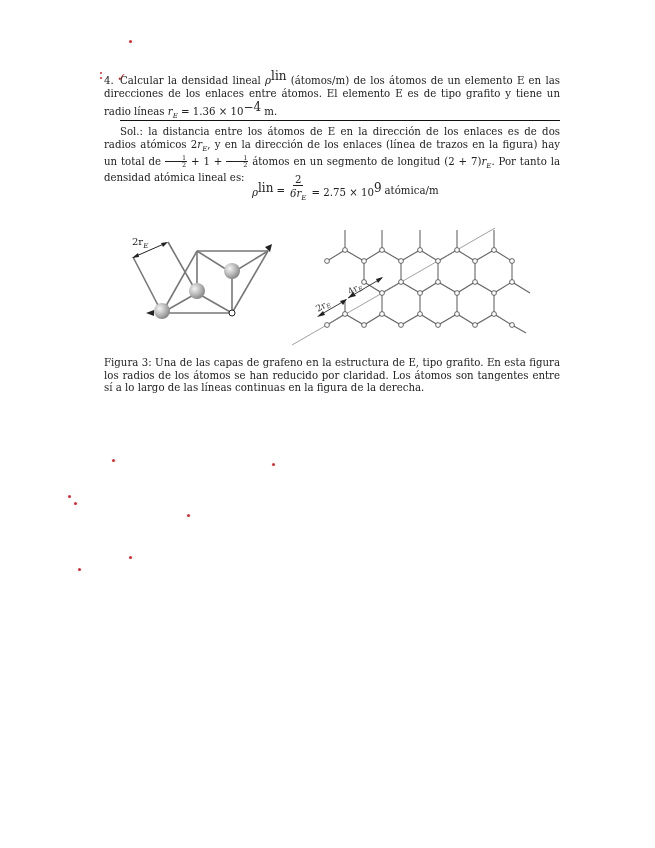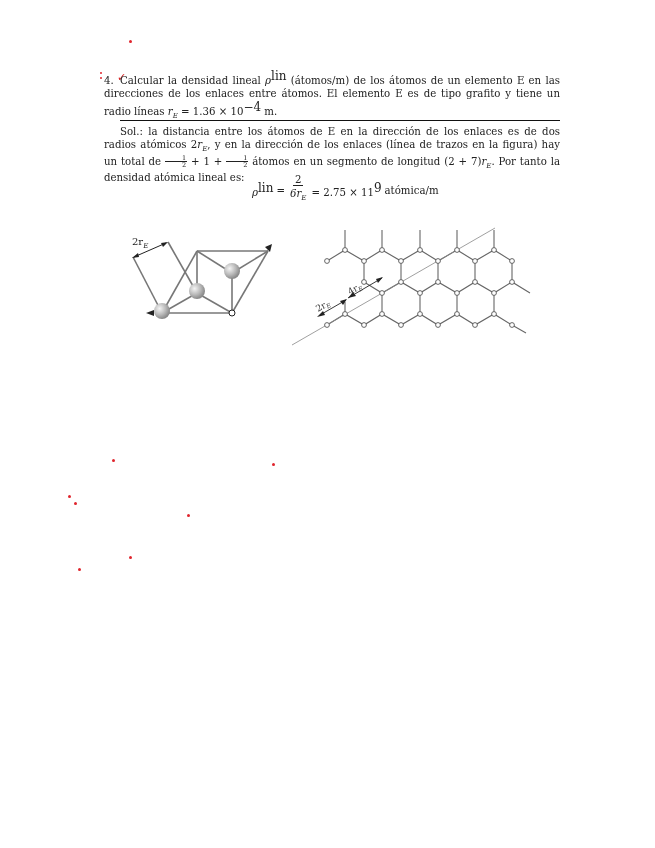--- a/index.html
+++ b/index.html
@@ -51,21 +51,21 @@
       </span><span> átomos en un segmento de longitud (2 + 7)</span><i>r</i><sub><i>E</i></sub><span>. Por tanto la densidad atómica lineal es:</span>
   </div>
 
   <div class="equation">
     <span><i>ρ</i><sup>lin</sup></span>
     <span>=</span>
     <span class="frac">
       <span class="num">2</span>
       <span class="den"><i>6r</i><sub><i>E</i></sub></span>
     </span>
-    <span><span>= 2.75 × 11</span><sup>9</sup></span>
+    <span><span>= 2.75 × 10</span><sup>9</sup></span>
     <span>atómica/m</span>
   </div>
 
   <svg class="fig" style="left:110px;top:225px;" width="180" height="110" viewBox="0 0 180 110">
     <defs>
       <radialGradient id="sph" cx="35%" cy="35%" r="65%">
         <stop offset="0%" stop-color="#f4f4f4"></stop>
         <stop offset="60%" stop-color="#b8b8b8"></stop>
         <stop offset="100%" stop-color="#8a8a8a"></stop>
       </radialGradient>
@@ -171,20 +171,21 @@
         <circle cx="111" cy="105" r="2.4"></circle>
         <circle cx="130" cy="94" r="2.4"></circle>
       <circle cx="148" cy="105" r="2.4"></circle>
         <circle cx="167" cy="94" r="2.4"></circle>
         <circle cx="185" cy="105" r="2.4"></circle>
       <circle cx="204" cy="94" r="2.4"></circle>
         <circle cx="222" cy="105" r="2.4"></circle>
     </g>
   </svg>
 
+  <div class="text caption">Figura 3: Una de las capas de grafeno en la estructura de E, tipo grafito. En esta figura los radios de los átomos se han reducido por claridad. Los átomos son tangentes entre sí a lo largo de las líneas continuas en la figura de la derecha.</div>
 
   <div class="redmark" style="left:112px;top:459px;"></div>
   <div class="redmark" style="left:272px;top:463px;"></div>
   <div class="redmark" style="left:68px;top:495px;"></div>
   <div class="redmark" style="left:74px;top:502px;"></div>
   <div class="redmark" style="left:187px;top:514px;"></div>
   <div class="redmark" style="left:129px;top:556px;"></div>
   <div class="redmark" style="left:78px;top:568px;"></div>
 </div>
 

